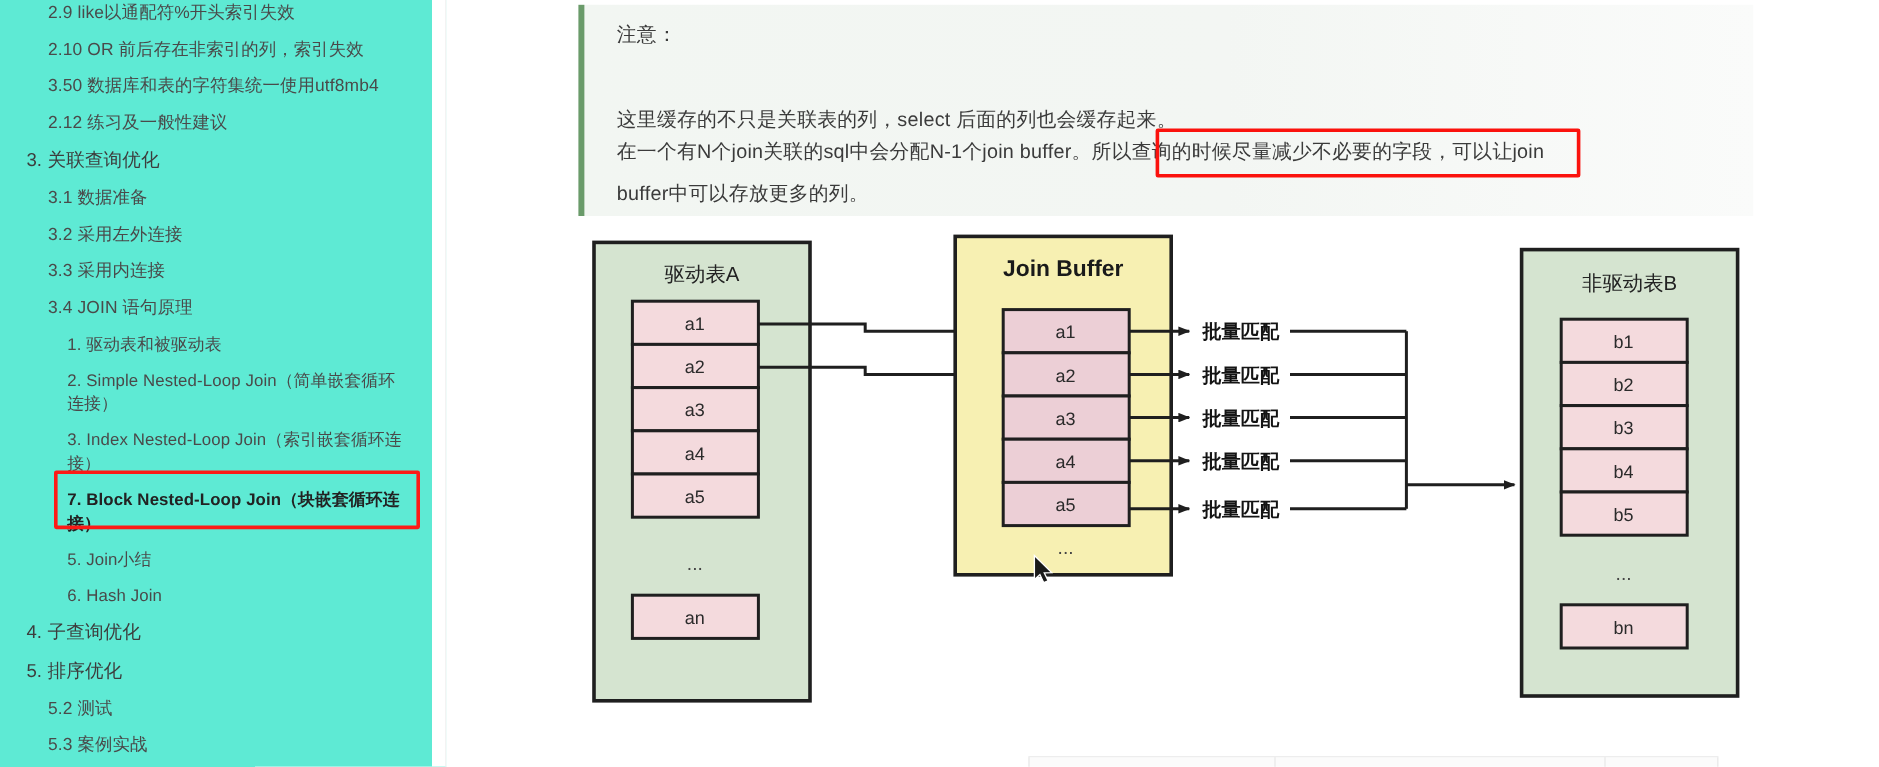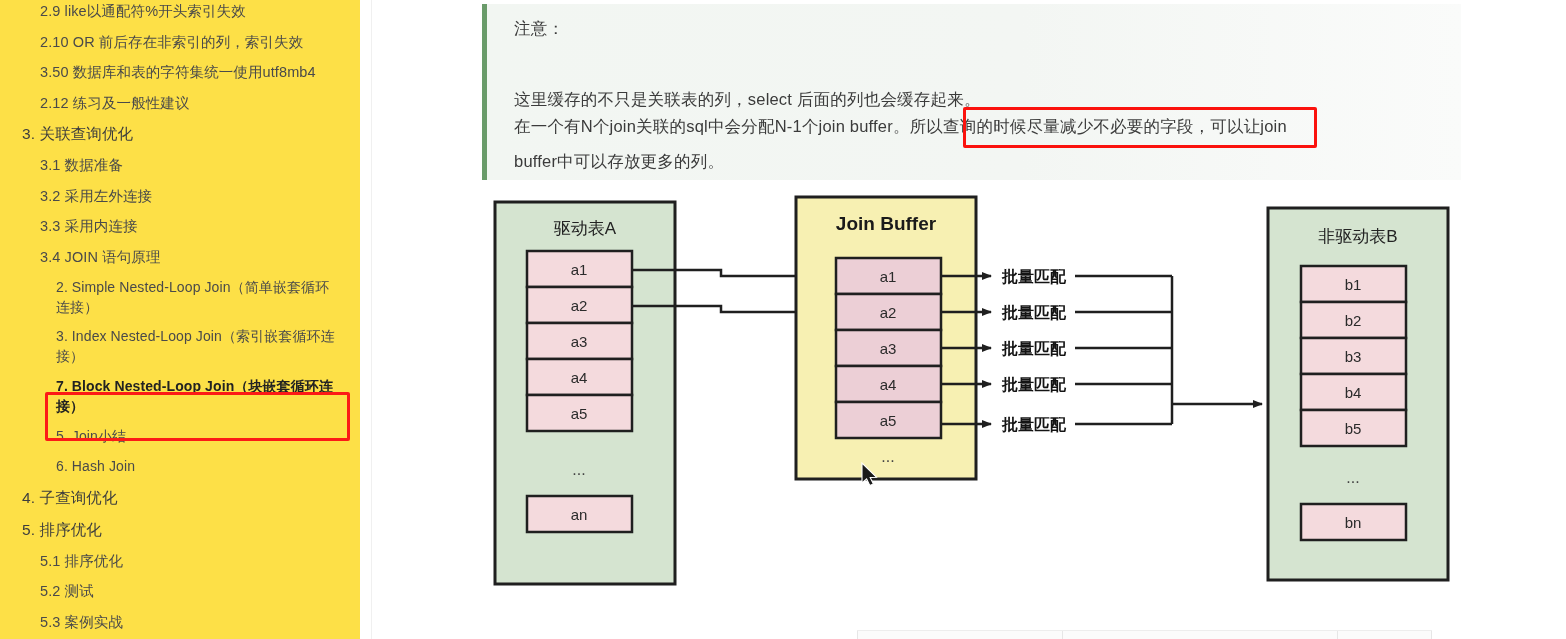--- a/index.html
+++ b/index.html
@@ -7,21 +7,21 @@
     width: 1566px; height: 639px;
     background: #ffffff;
     overflow: hidden;
     font-family: "Liberation Sans", "DejaVu Sans", sans-serif;
   }
   #root { position: relative; width: 1566px; height: 639px; background:#fff; }
 
   
   #sidebar {
     position: absolute; left: 0; top: 0; width: 372px; height: 639px;
-    background: #fde047; overflow: hidden;
+    background: #5eead4; overflow: hidden;
   }
   #toc-list { position: absolute; left: 0; top: -4px; width: 360px; }
   .toc-item {
     color: #4a4a4a;
     font-size: 14.5px;
     line-height: 1.42;
     padding: 5px 0 5px 0;
     white-space: normal;
     letter-spacing: .1px;
   }
@@ -87,28 +87,28 @@
     <div id="toc-list">
         <div class="toc-item lvl2">2.9 like以通配符%开头索引失效</div>
         <div class="toc-item lvl2">2.10 OR 前后存在非索引的列，索引失效</div>
         <div class="toc-item lvl2">3.50 数据库和表的字符集统一使用utf8mb4</div>
         <div class="toc-item lvl2">2.12 练习及一般性建议</div>
         <div class="toc-item lvl1">3. 关联查询优化</div>
         <div class="toc-item lvl2">3.1 数据准备</div>
         <div class="toc-item lvl2">3.2 采用左外连接</div>
         <div class="toc-item lvl2">3.3 采用内连接</div>
         <div class="toc-item lvl2">3.4 JOIN 语句原理</div>
+        <div class="toc-item lvl3">1. 驱动表和被驱动表</div>
         <div class="toc-item lvl3">2. Simple Nested-Loop Join（简单嵌套循环连接）</div>
         <div class="toc-item lvl3">3. Index Nested-Loop Join（索引嵌套循环连接）</div>
         <div class="toc-item lvl3 active">7. Block Nested-Loop Join（块嵌套循环连接）</div>
         <div class="toc-item lvl3">5. Join小结</div>
         <div class="toc-item lvl3">6. Hash Join</div>
         <div class="toc-item lvl1">4. 子查询优化</div>
         <div class="toc-item lvl1">5. 排序优化</div>
-        <div class="toc-item lvl2">5.1 排序优化</div>
         <div class="toc-item lvl2">5.2 测试</div>
         <div class="toc-item lvl2">5.3 案例实战</div>
       </div>
     <div id="toc-highlight"></div>
     <div id="sidebar-scrollbar-track">
       
     </div>
   </div>
   <div id="sidebar-divider"></div>
 

